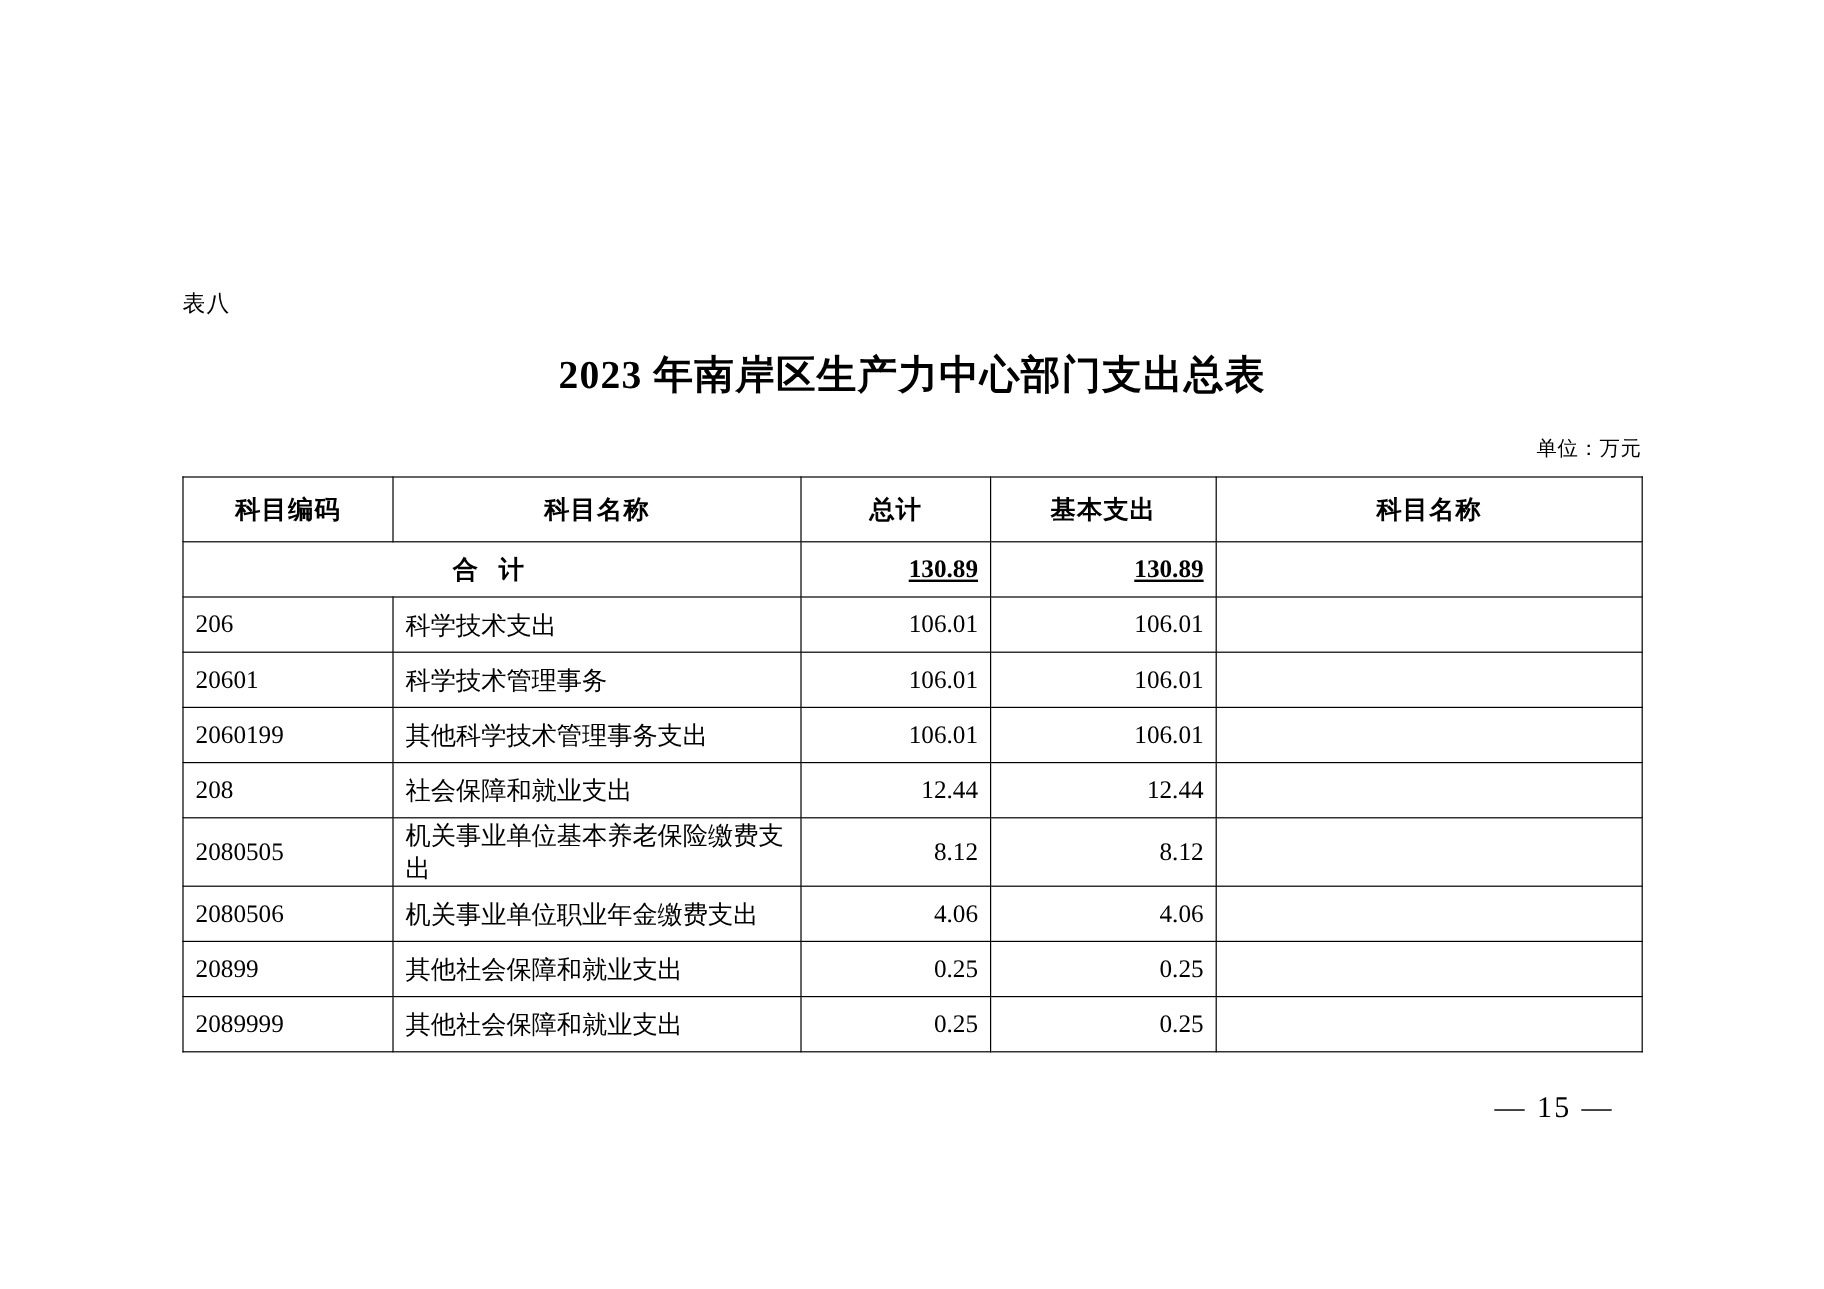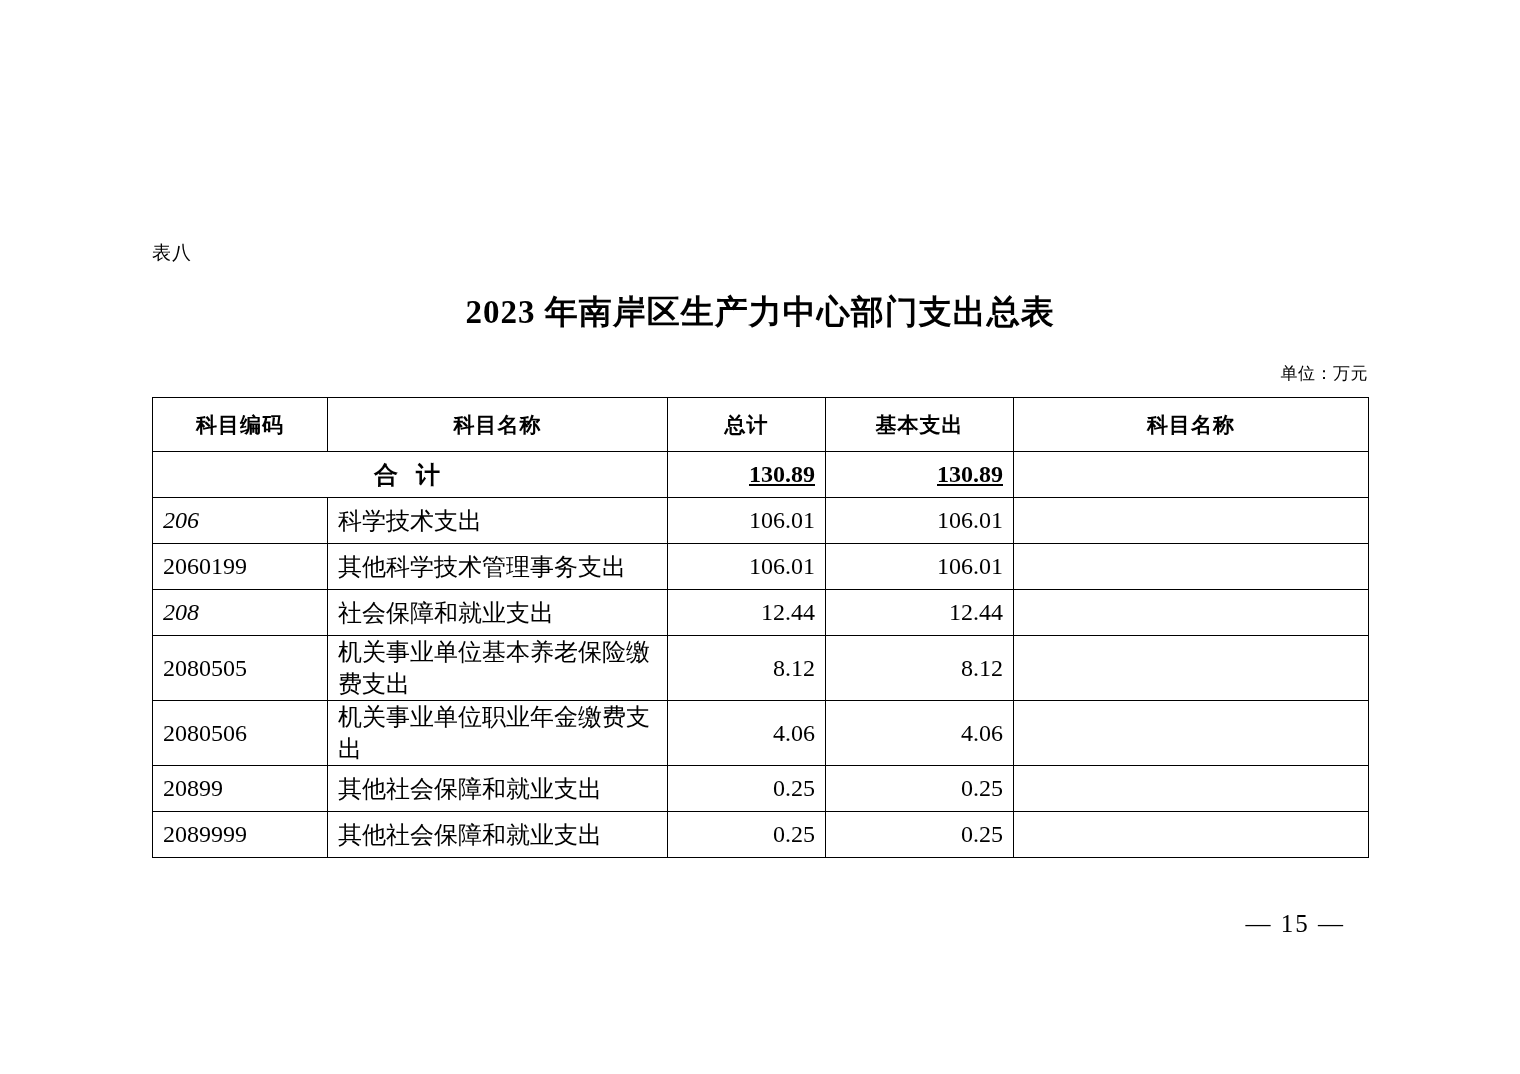--- a/index.html
+++ b/index.html
@@ -51,21 +51,21 @@
   table.budget {
     position: absolute;
     left: 152px;
     top: 397px;
     width: 1216px;
     border-collapse: collapse;
     table-layout: fixed;
   }
   table.budget td, table.budget th {
     border: 1px solid #000000;
-    font-size: 24px;
+    font-size: 21px;
     font-weight: normal;
     font-family: "Liberation Serif", "DejaVu Serif", serif;
     padding: 0 10px;
     height: 46px;
     box-sizing: border-box;
   }
   table.budget thead td {
     height: 54px;
     text-align: center;
     font-size: 21px;
@@ -93,21 +93,21 @@
   tr.total-row td.merged-name {
     text-align: center;
     font-weight: bold;
     letter-spacing: 6px;
   }
   tr.total-row td.num-cell {
     font-weight: bold;
     text-decoration: underline;
   }
 
-  .indent-0 { padding-left: 12px; font-style: italic; }
+  .indent-0 { padding-left: 12px; }
   .indent-1 { padding-left: 24px; }
   .indent-2 { padding-left: 36px; }
 
   .name-indent-0 { padding-left: 10px; }
   .name-indent-1 { padding-left: 26px; }
   .name-indent-2 { padding-left: 42px; }
 
   .page-number {
     position: absolute;
     right: 175px;
@@ -152,20 +152,27 @@
           <td class="num-cell empty-cell"></td>
         </tr>
         <tr>
           <td class="code-cell indent-0">206</td>
           <td class="name-cell name-indent-0">科学技术支出</td>
           <td class="num-cell">106.01</td>
           <td class="num-cell">106.01</td>
           <td class="num-cell empty-cell"></td>
         </tr>
         <tr>
+          <td class="code-cell indent-1">20601</td>
+          <td class="name-cell name-indent-1">科学技术管理事务</td>
+          <td class="num-cell">106.01</td>
+          <td class="num-cell">106.01</td>
+          <td class="num-cell empty-cell"></td>
+        </tr>
+        <tr>
           <td class="code-cell indent-2">2060199</td>
           <td class="name-cell name-indent-2">其他科学技术管理事务支出</td>
           <td class="num-cell">106.01</td>
           <td class="num-cell">106.01</td>
           <td class="num-cell empty-cell"></td>
         </tr>
         <tr>
           <td class="code-cell indent-0">208</td>
           <td class="name-cell name-indent-0">社会保障和就业支出</td>
           <td class="num-cell">12.44</td>

